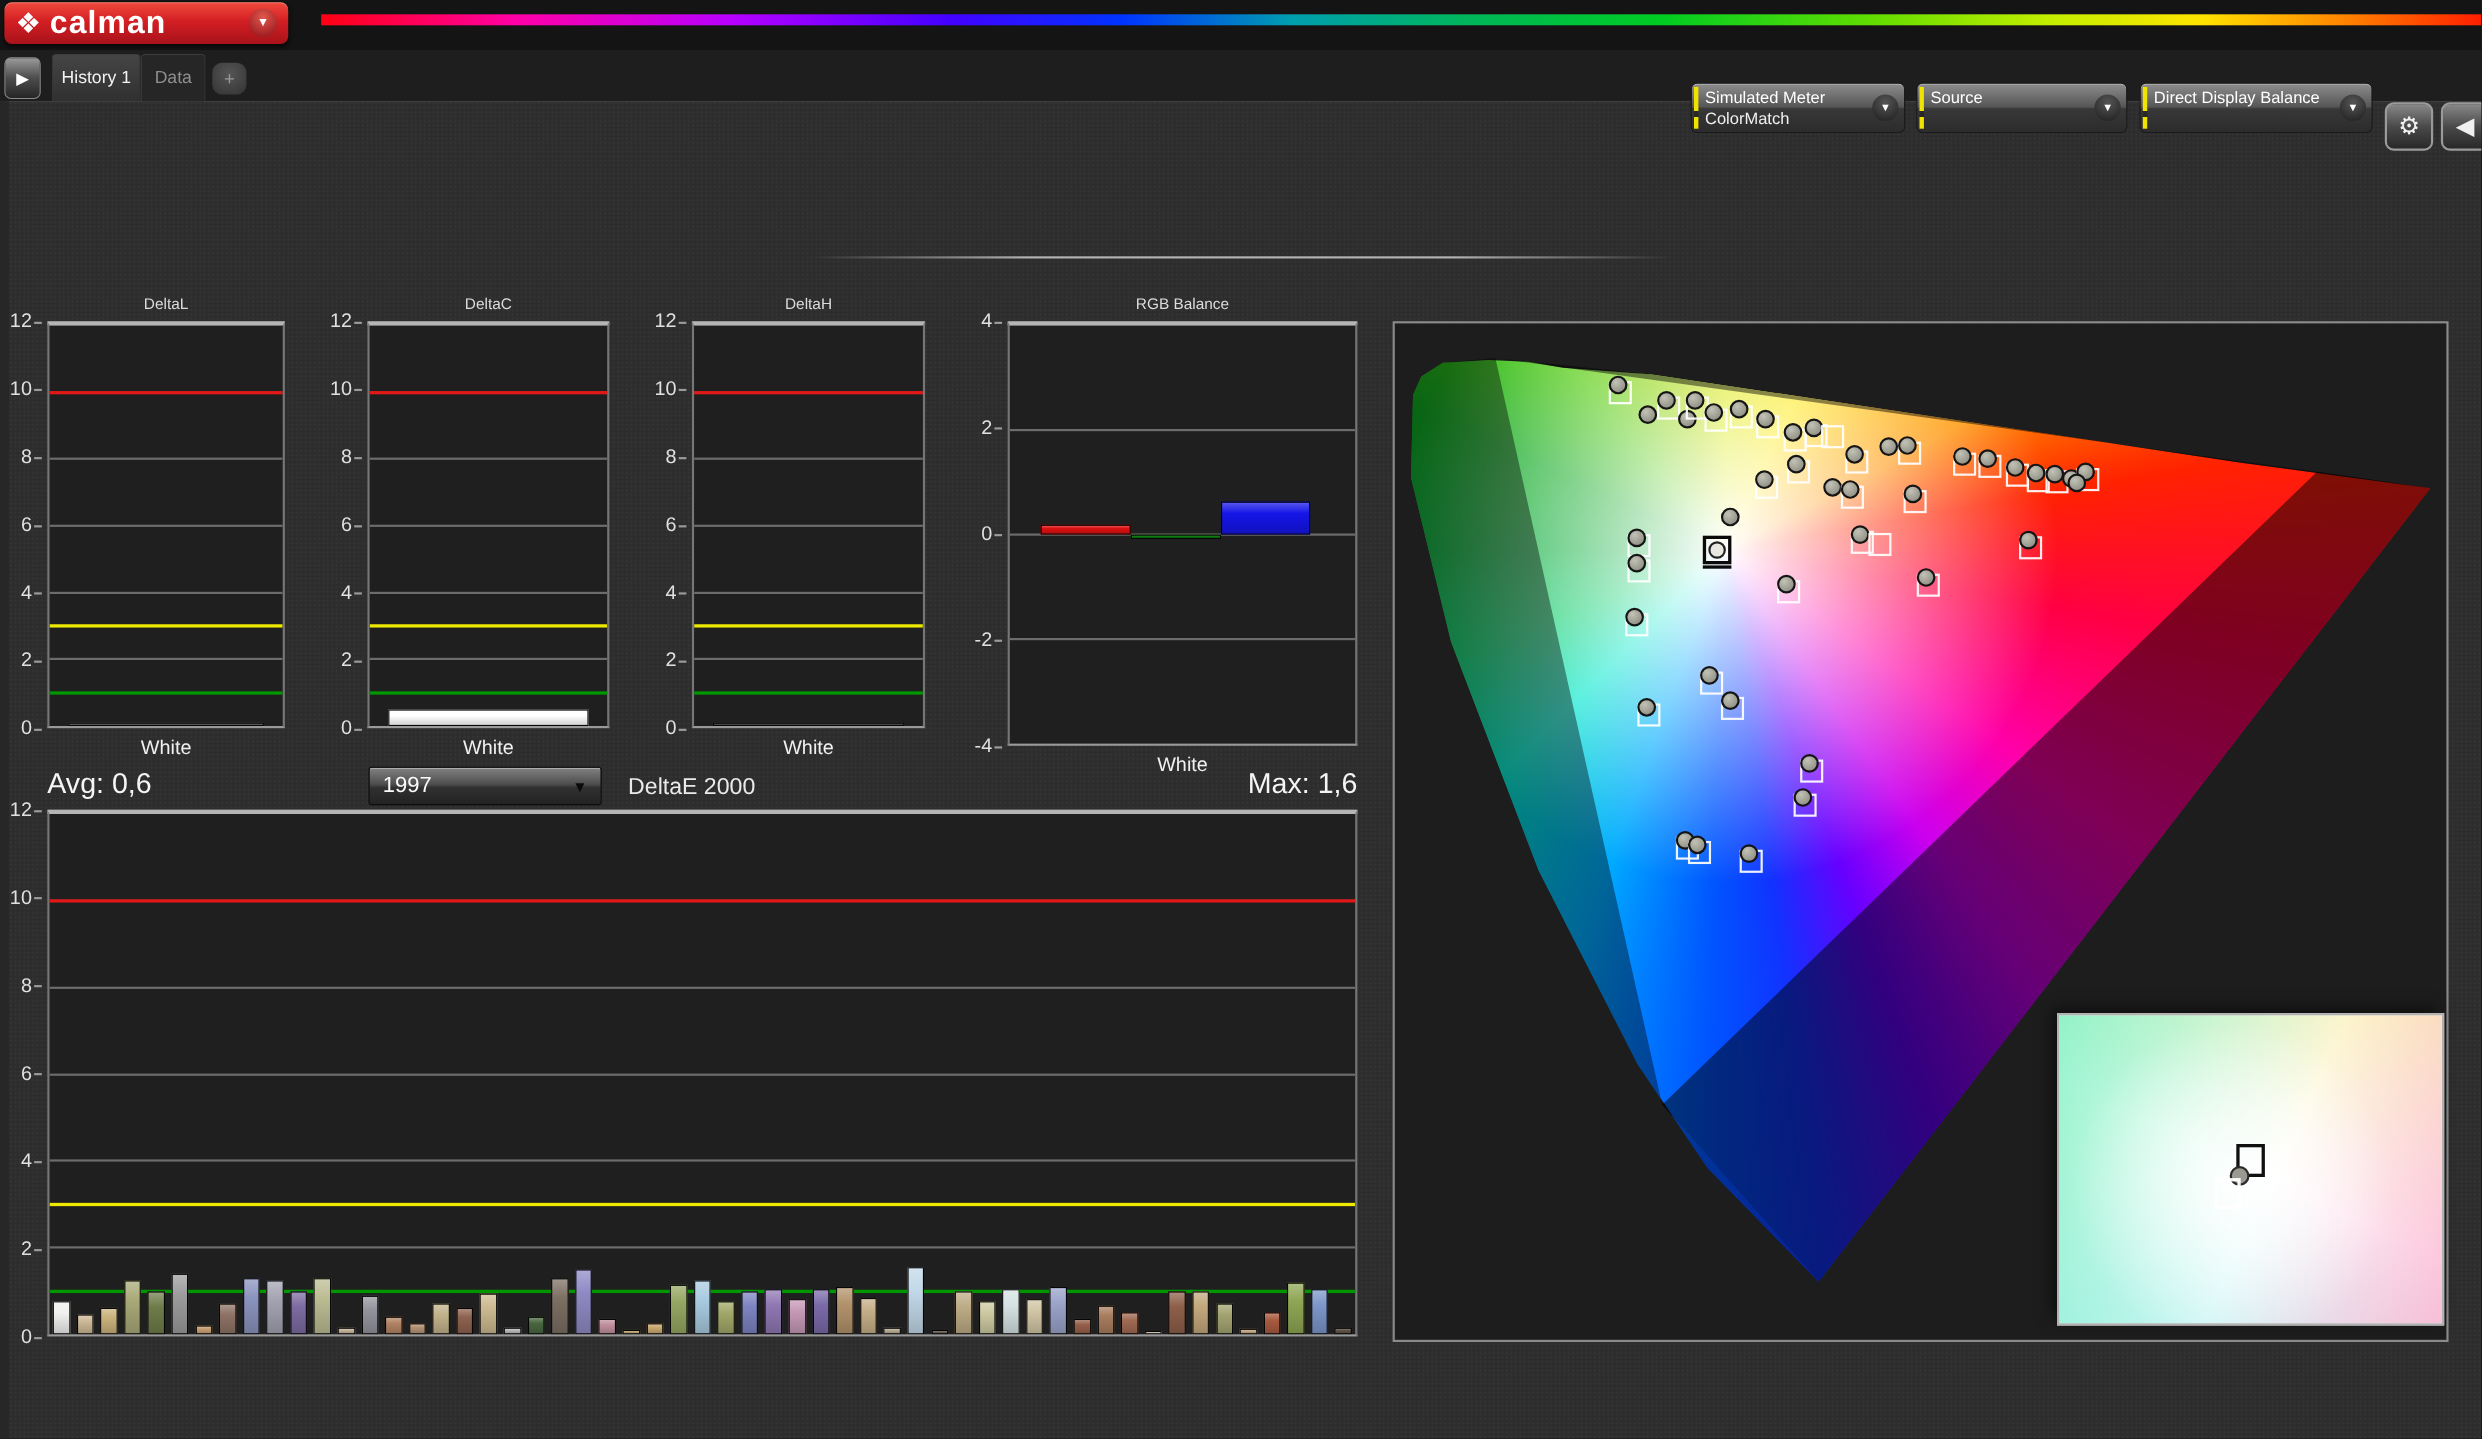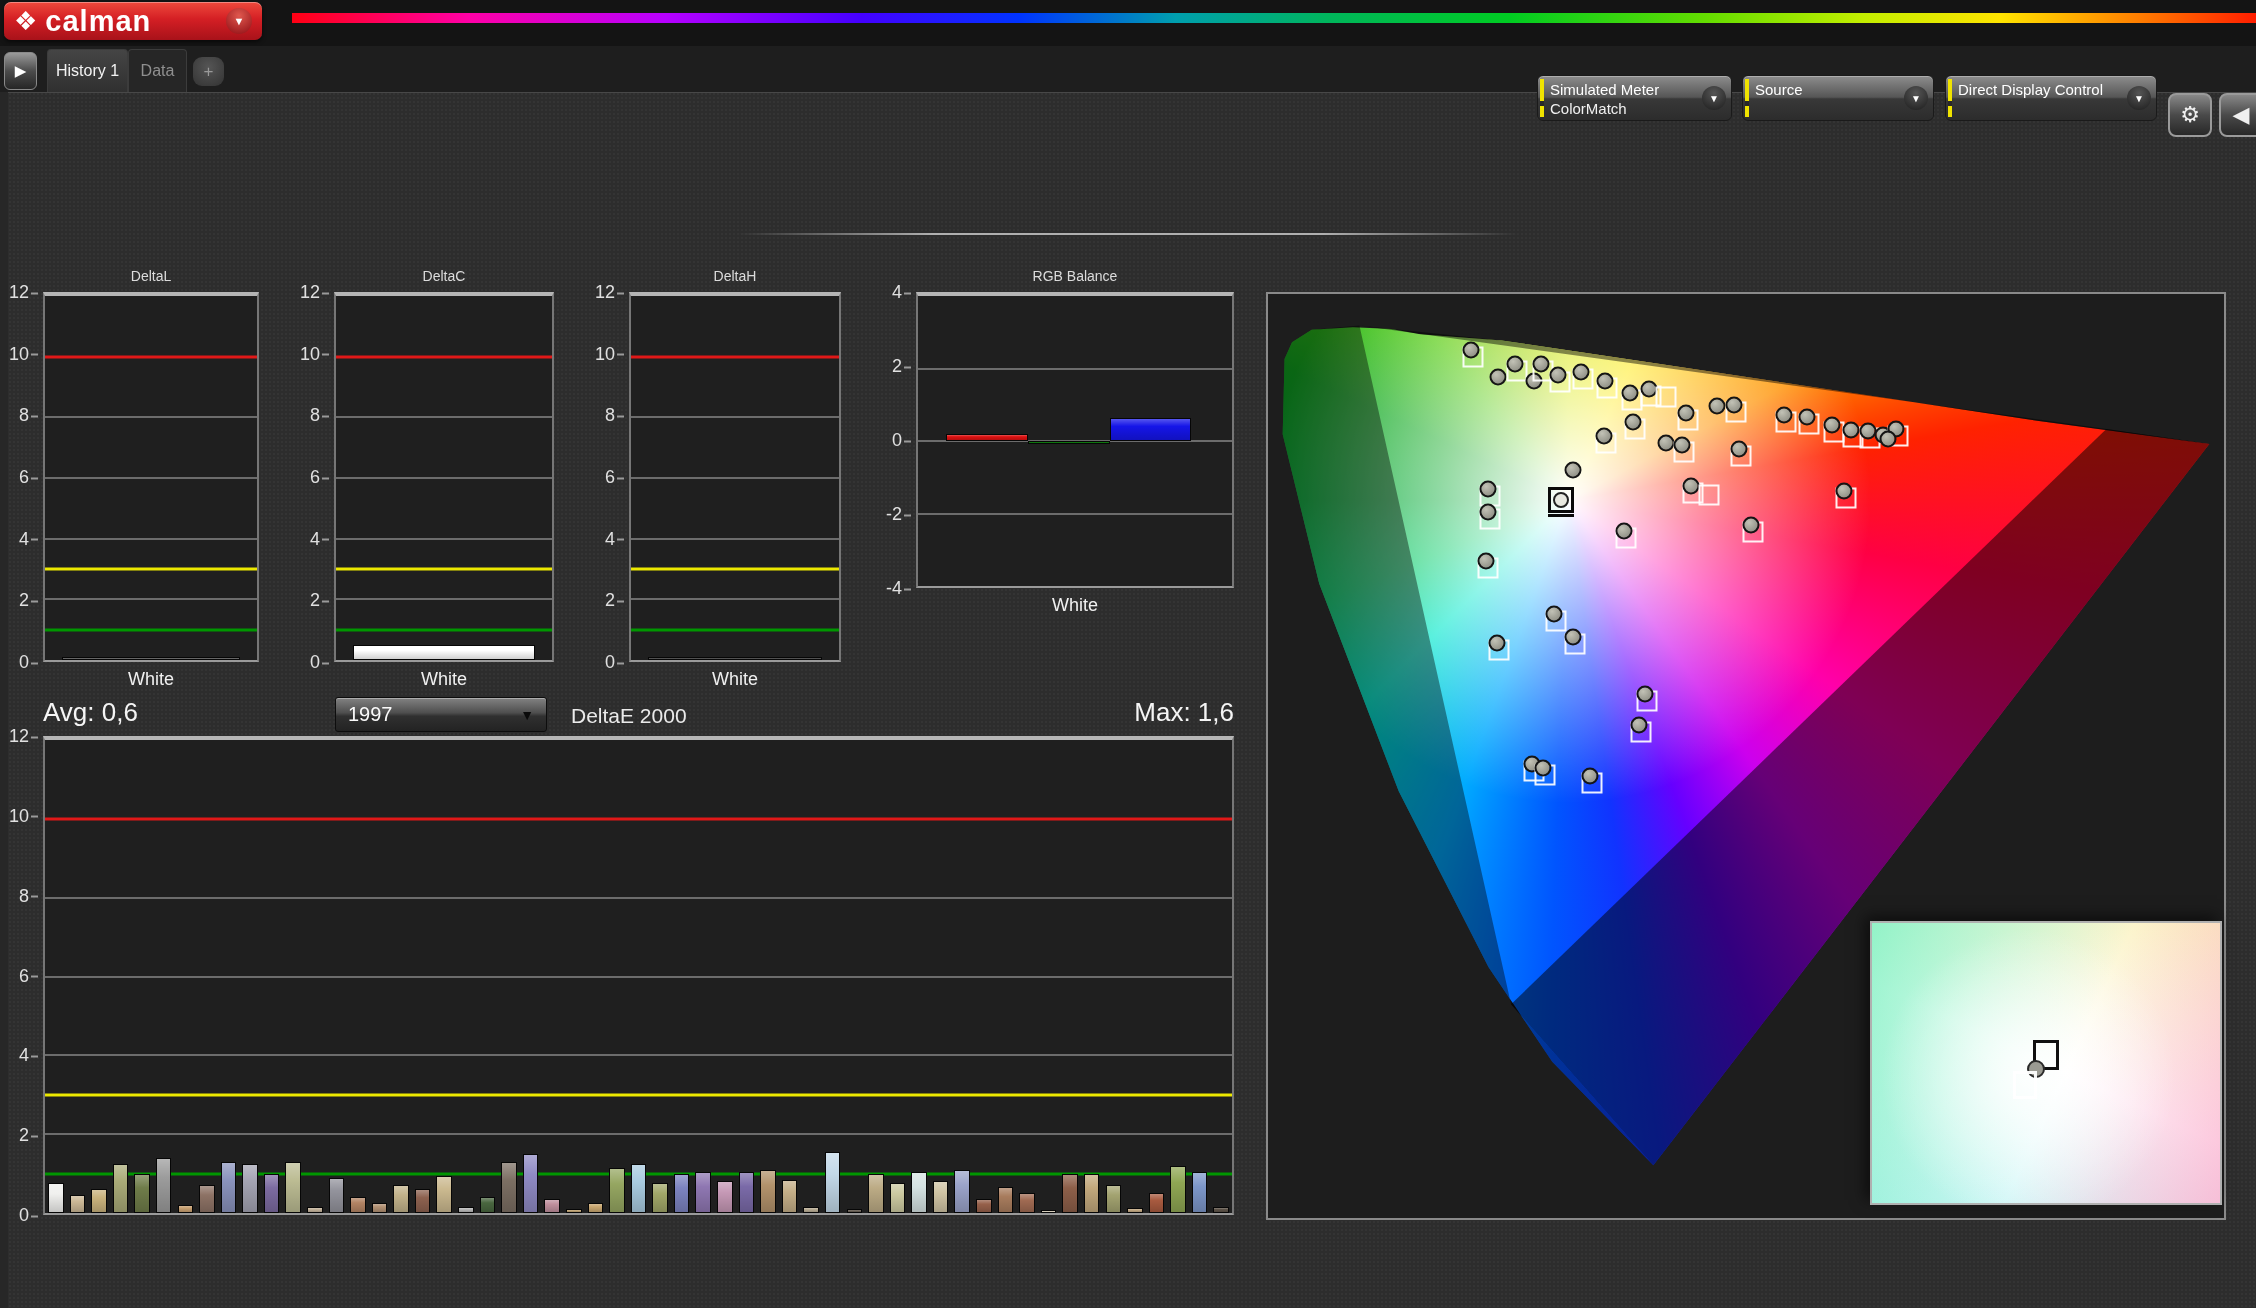--- a/index.html
+++ b/index.html
@@ -69,21 +69,21 @@
   .yaxis{position:absolute;left:-48px;top:0;bottom:0;width:42px;}
   .ytick{position:absolute;right:8px;transform:translateY(-50%);font-size:18px;color:#e0e0e0;}
   .ytick::after{content:"";position:absolute;right:-9px;top:50%;width:7px;height:2px;background:#9a9a9a;}
   .ctitle{position:absolute;bottom:100%;margin-bottom:8px;width:100%;text-align:center;
     font-size:14px;color:#dcdcdc;}
   .xlabel{position:absolute;top:100%;margin-top:7px;width:100%;text-align:center;
     font-size:18px;color:#f0f0f0;}
   #c-dl{left:43px;top:292px;width:216px;height:370px;}
   #c-dc{left:334px;top:292px;width:220px;height:370px;}
   #c-dh{left:629px;top:292px;width:212px;height:370px;}
-  #c-rgb{left:916px;top:292px;width:318px;height:296px;}
+  #c-rgb{left:916px;top:292px;width:318px;height:386px;}
   #c-de{left:43px;top:736px;width:1191px;height:479px;}
   
   .avg{position:absolute;left:43px;top:697px;font-size:26px;color:#f5f5f5;}
   .max{position:absolute;left:1020px;top:697px;width:214px;text-align:right;font-size:26px;color:#f5f5f5;}
   .de-label{position:absolute;left:571px;top:704px;font-size:21px;color:#eaeaea;}
   .dropdown{position:absolute;left:335px;top:697px;width:212px;height:35px;border-radius:3px;
     background:linear-gradient(180deg,#828282,#4e4e4e 45%,#303030 55%,#232323);
     border:1px solid #0d0d0d;box-sizing:border-box;display:flex;align-items:center;
     padding:0 12px;box-shadow:inset 0 1px 0 rgba(255,255,255,.35);}
   .dropdown .val{flex:1;font-size:20px;color:#fafafa;}
@@ -171,21 +171,21 @@
     <div class="ctrl" style="left:1537px;width:195px;">
       <div class="l1">Simulated Meter</div>
       <div class="l2">ColorMatch</div>
       <div class="dd">▼</div>
     </div>
     <div class="ctrl" style="left:1742px;width:192px;">
       <div class="l1">Source</div>
       <div class="dd">▼</div>
     </div>
     <div class="ctrl" style="left:1945px;width:212px;">
-      <div class="l1">Direct Display Control</div>
+      <div class="l1">Direct Display Balance</div>
       <div class="dd">▼</div>
     </div>
     <div class="sqbtn" style="left:2168px;">
       <span>⚙</span>
     </div>
     <div class="sqbtn" style="left:2219px;">
       <span>◀</span>
     </div>
   </div>
 

